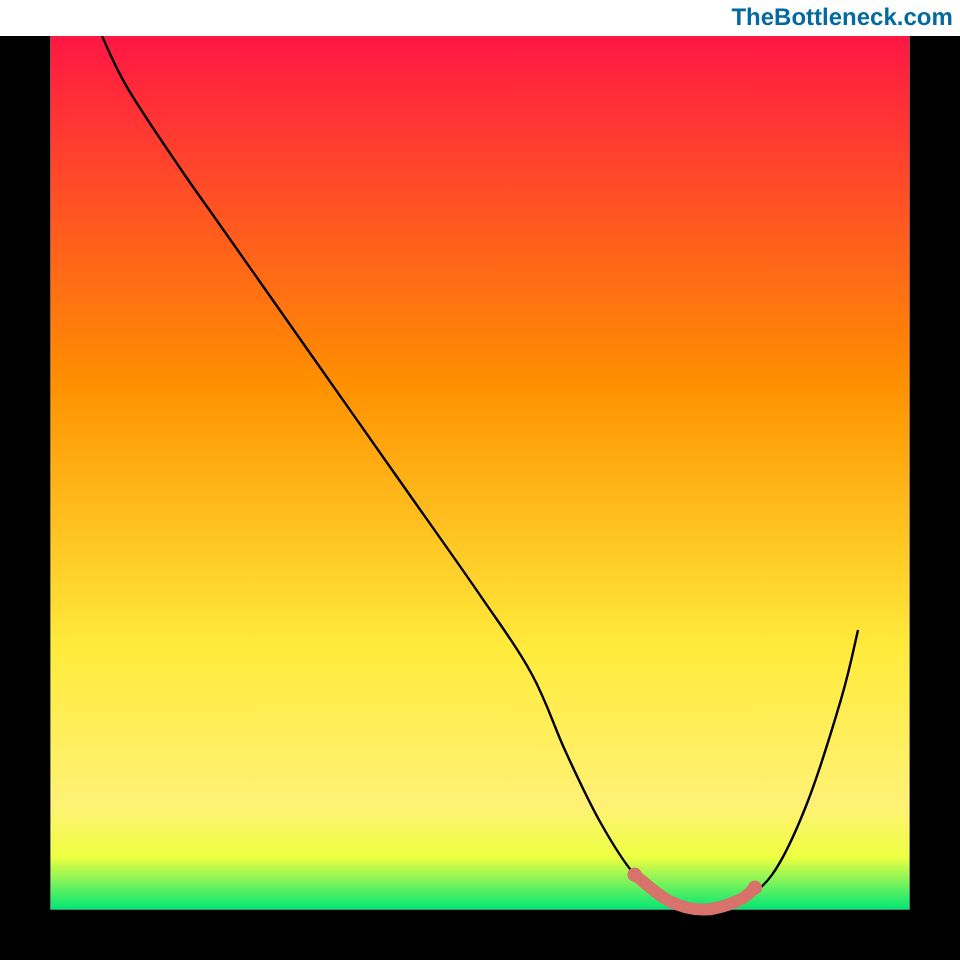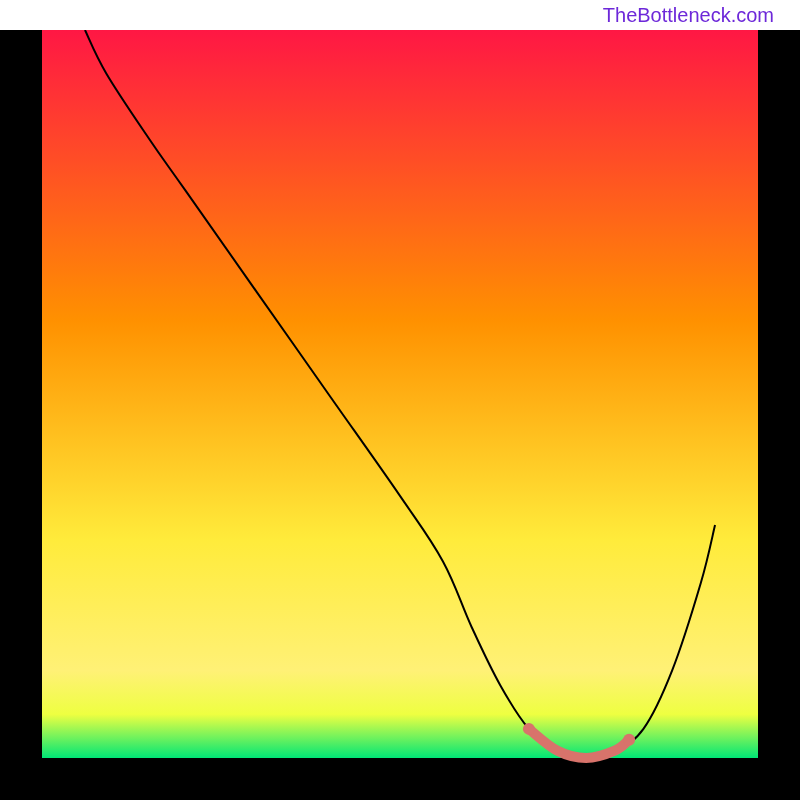--- a/index.html
+++ b/index.html
@@ -9,24 +9,24 @@
     font-family: Arial, sans-serif;
   }
   .container {
     width: 800px;
     height: 800px;
     position: relative;
   }
   .watermark {
     position: absolute;
     top: 4px;
-    right: 26px;
+    right: 6px;
     font-size: 20px;
-    font-weight: normal;
-    color: #6d28d9;
+    font-weight: bold;
+    color: #0369a1;
     z-index: 10;
   }
   .chart-frame {
     position: absolute;
     top: 30px;
     left: 0;
     width: 800px;
     height: 770px;
   }
   svg {

